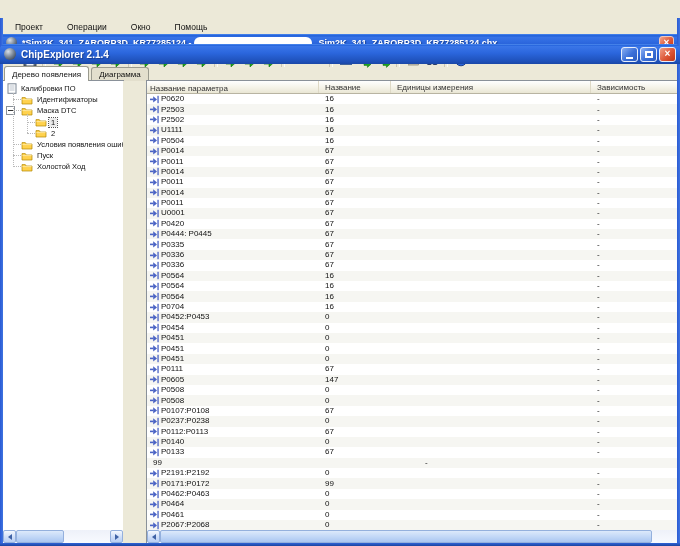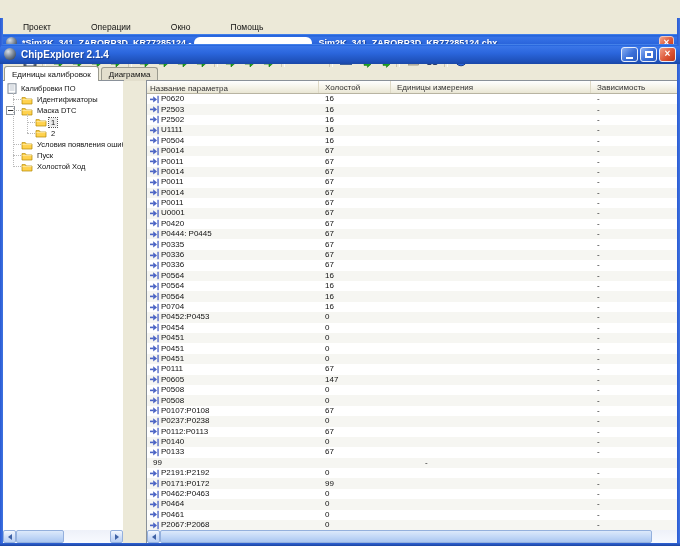--- a/index.html
+++ b/index.html
@@ -21,21 +21,21 @@
   .ctl-group{display:flex;gap:2px;}
   .btn-ctl{width:17px;height:15px;border:1px solid #e7eefb;border-radius:3px;box-sizing:border-box;
     background:linear-gradient(135deg,#89aef2,#3a6fd8 55%,#2c5dc0);color:#fff;
     display:flex;align-items:center;justify-content:center;font-size:10px;font-weight:bold;line-height:1;}
   .btn-ctl .min-bar{width:7px;height:2px;background:#fff;margin-top:7px;}
   .btn-ctl .max-box{width:8px;height:7px;border:2px solid #fff;border-top-width:2px;box-sizing:border-box;}
   .btn-close{background:linear-gradient(135deg,#f0a088,#dd5536 55%,#bf3513);}
   
   #menubar{position:absolute;left:3px;right:3px;top:20px;height:14px;background:#ece9d8;
     display:flex;align-items:center;font-size:8.5px;color:#111;border-bottom:1px solid #e0dcc8;}
-  .menu-item{padding:1px 20px;}
+  .menu-item{padding:1px 12px;}
   
   #doc-titlebar{position:absolute;left:3px;right:3px;top:34px;height:17px;
     background:linear-gradient(180deg,#4c89ee 0%,#2160da 10%,#3773e6 20%,#2b66dd 55%,#1d4fb5 95%);
     display:flex;align-items:center;padding:0 3px;box-sizing:border-box;justify-content:flex-end;}
   #doc-titlebar .doc-ico{width:11px;height:11px;border-radius:50%;flex:0 0 auto;
     background:radial-gradient(circle at 35% 30%,#d6dee8,#6a7788 55%,#252c38);}
   .doc-title{color:#fff;font-weight:bold;font-size:9px;margin-left:5px;white-space:nowrap;text-shadow:1px 1px 1px #173d8e;}
   #doc-redaction{width:118px;height:12px;background:#fff;border-radius:6px;margin:0 2px;flex:0 0 auto;}
   #doc-spacer{flex:1 1 auto;}
   .btn-doc-close{width:15px;height:14px;border:1px solid #f2c7ba;border-radius:3px;box-sizing:border-box;
@@ -301,21 +301,21 @@
           <svg width="16" height="16" viewBox="0 0 16 16">
             <circle cx="8" cy="8" r="5.8" fill="#2a65d9" stroke="#1a3f8f"></circle>
             <circle cx="8" cy="5" r="1.1" fill="#fff"></circle>
             <rect x="7.2" y="6.8" width="1.6" height="4.6" fill="#fff"></rect>
           </svg>
         </span>
       </span>
     </div>
 
   <div id="tabstrip">
-      <span class="tab active">Единицы калибровок</span>
+      <span class="tab active">Дерево появления</span>
       <span class="tab">Диаграмма</span>
     </div>
 
   <div id="tree-panel">
     <div id="tree-items">
         <div class="tree-row">
           <span style="display: inline-flex; margin-left: 4px; flex: 0 0 auto;">
             <svg width="10" height="11" viewBox="0 0 10 11">
               <rect x="1" y="0.8" width="8" height="9.5" fill="#fff" stroke="#7b8694"></rect>
               <path d="M2.5 3 h5 M2.5 5 h5 M2.5 7 h5" stroke="#aab4c0" stroke-width="0.8"></path>
@@ -407,21 +407,21 @@
       <span class="sb-btn" style="right:0;top:0;">
           <span class="tri right"></span>
         </span>
     </div>
   </div>
   <div id="splitter"></div>
 
   <div id="table-panel">
     <div id="table-header">
       <div class="hc c1">Название параметра</div>
-      <div class="hc c2">Холостой</div>
+      <div class="hc c2">Название</div>
       <div class="hc c3">Единицы измерения</div>
       <div class="hc c4">Зависимость</div>
     </div>
     <div id="table-rows">
         <div class="t-row">
           <div class="tc c1">
             <span class="row-ico">
               <svg width="9" height="9" viewBox="0 0 9 9">
                 <rect x="0" y="3.6" width="3.4" height="1.6" fill="#4a63c4"></rect>
                 <path d="M3.2 1.2 L7 4.4 L3.2 7.6 z" fill="#4a63c4"></path>

